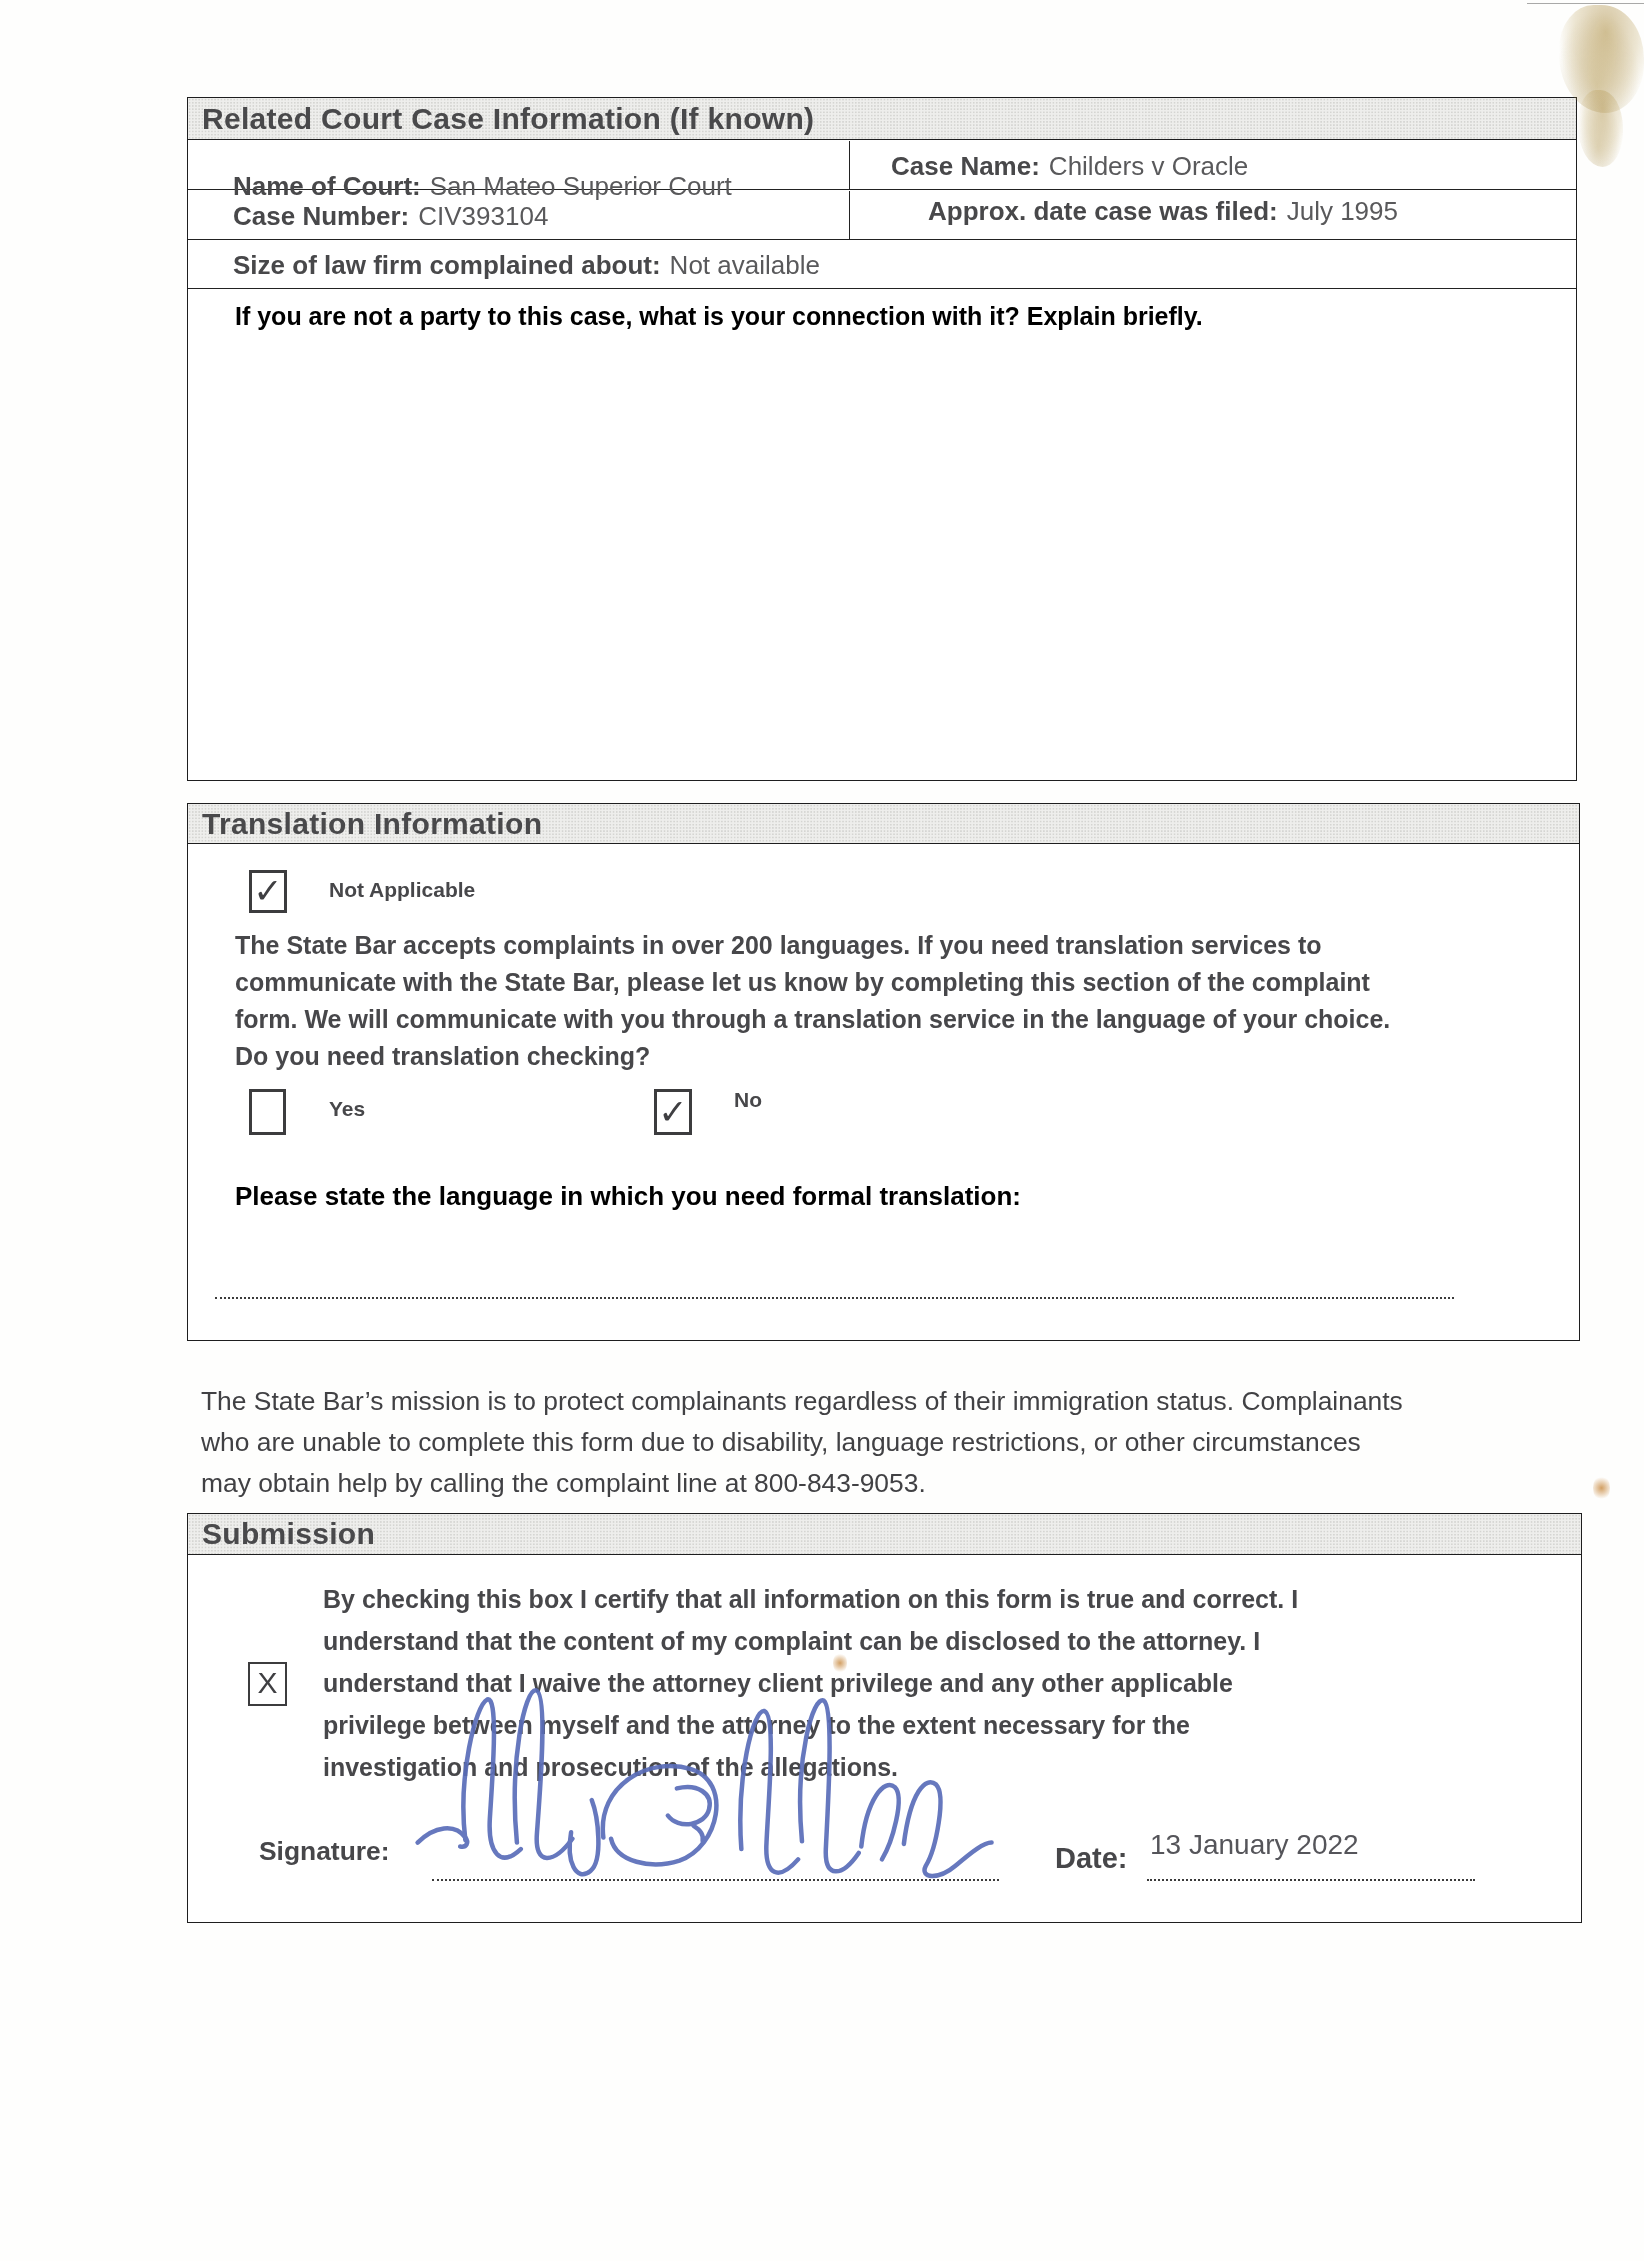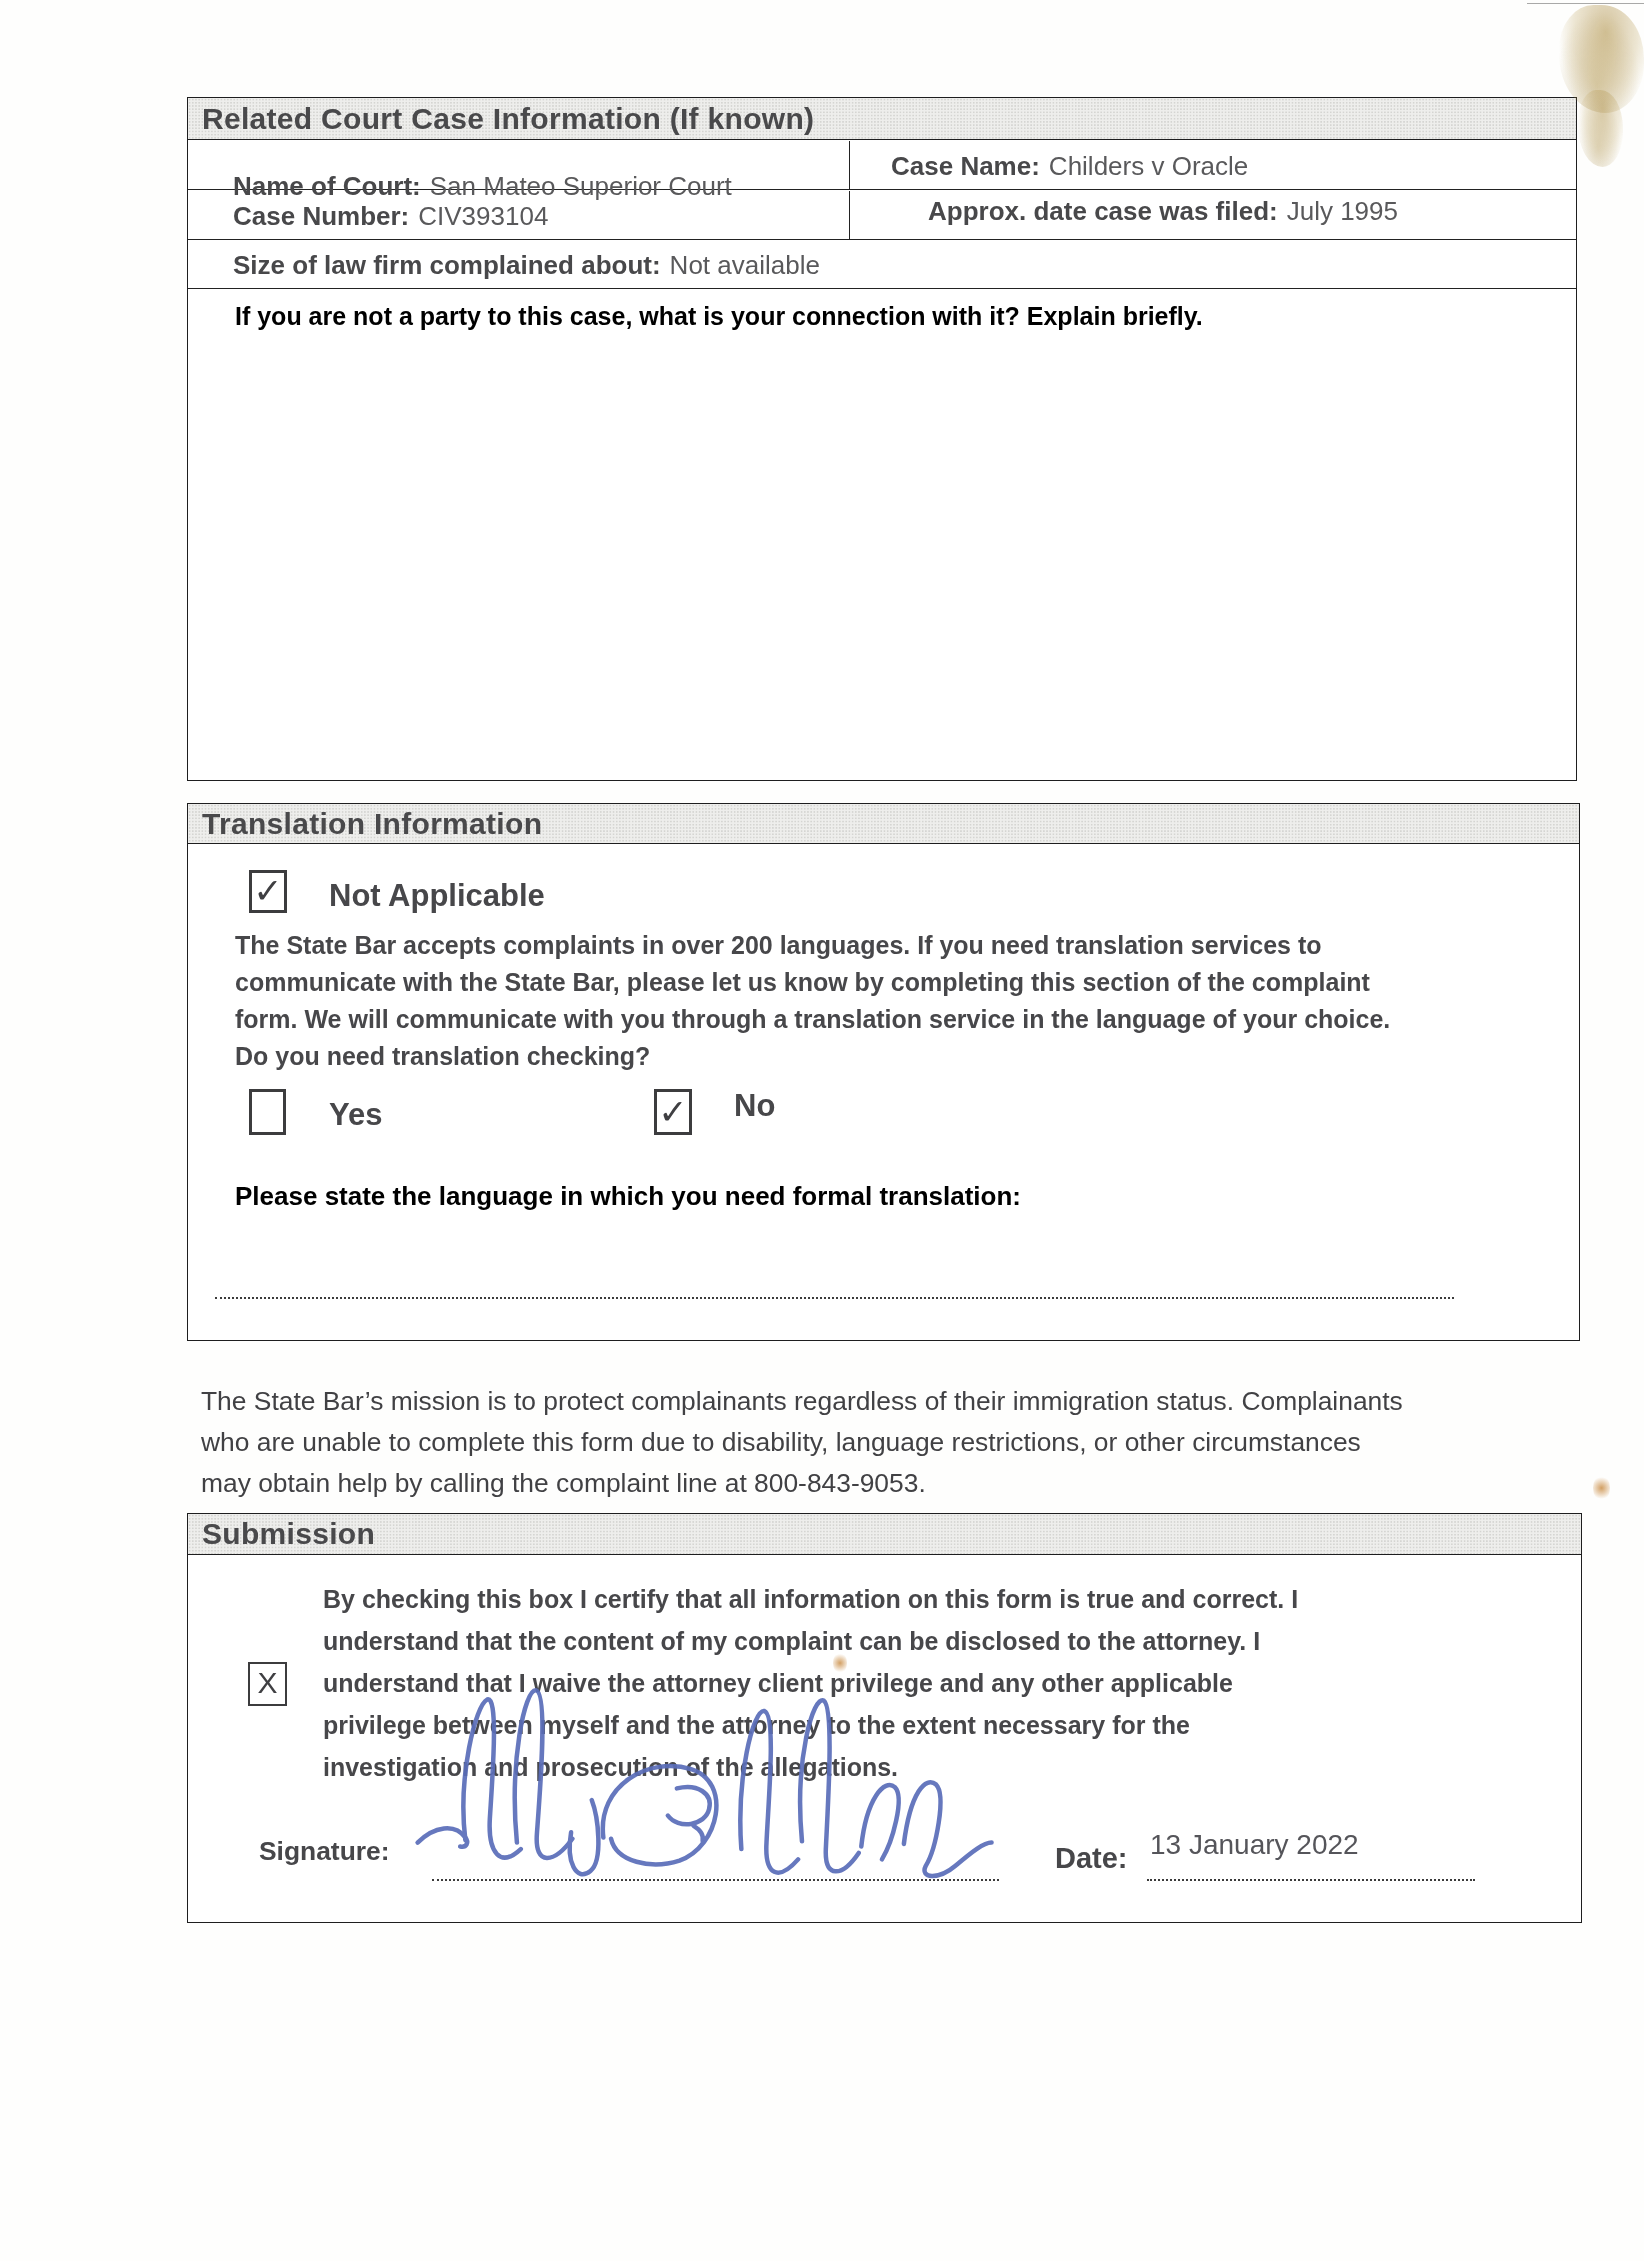--- a/index.html
+++ b/index.html
@@ -39,21 +39,21 @@
   .certify .ln{line-height:42px;}
   
   .cb{
     position:absolute;border:3.2px solid #3c3c3e;background:#fff;
     display:flex;align-items:center;justify-content:center;
   }
   .cb .glyph{
     font-size:35px;font-weight:700;color:#3f3f42;line-height:1;
     transform:translateY(-1.3px);
   }
-  .cblabel{position:absolute;font-weight:700;font-size:31px;color:#47474a;white-space:nowrap;}
+  .cblabel{position:absolute;font-weight:700;font-size:21px;color:#47474a;white-space:nowrap;}
   
   .dotline{position:absolute;height:0;border-top:2.6px dotted #3b3b3b;}
   
   .sig-svg{position:absolute;overflow:visible;}
   
   .stain{position:absolute;pointer-events:none;}
   .stain-big{
     background:
       radial-gradient(ellipse at 55% 25%, rgba(176,146,74,.55), rgba(193,168,104,.28) 48%, transparent 72%),
       radial-gradient(ellipse at 45% 75%, rgba(168,140,70,.40), transparent 65%);

